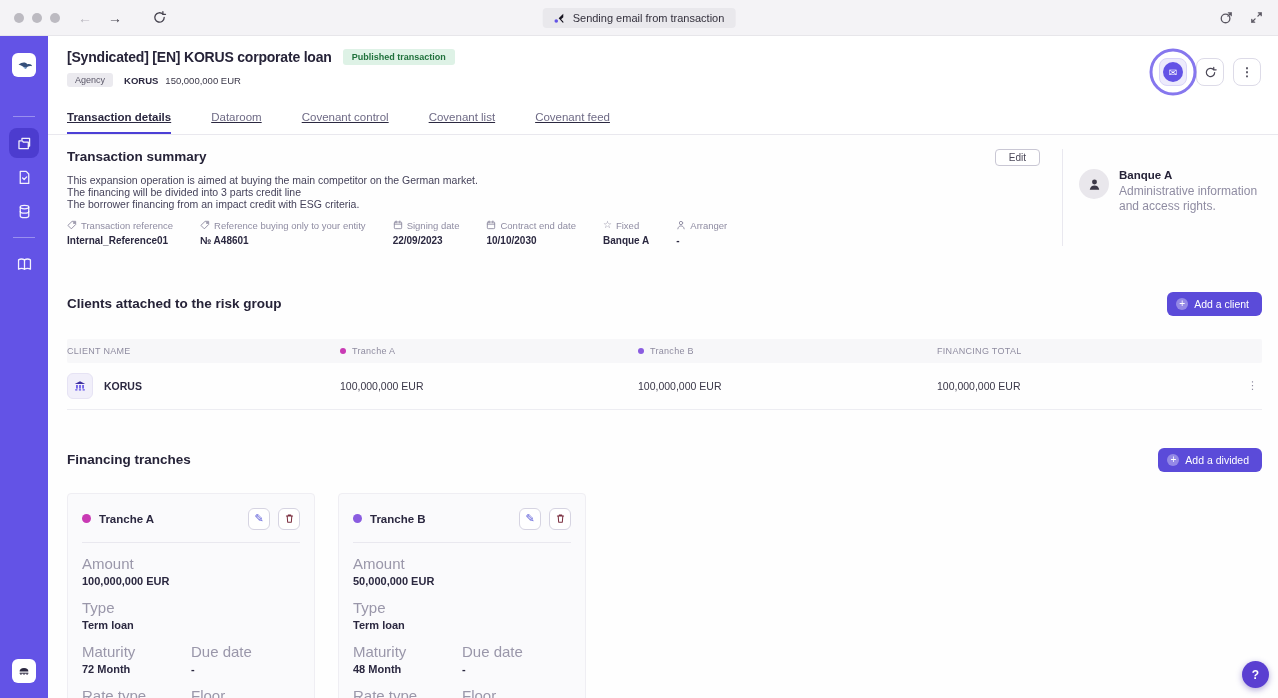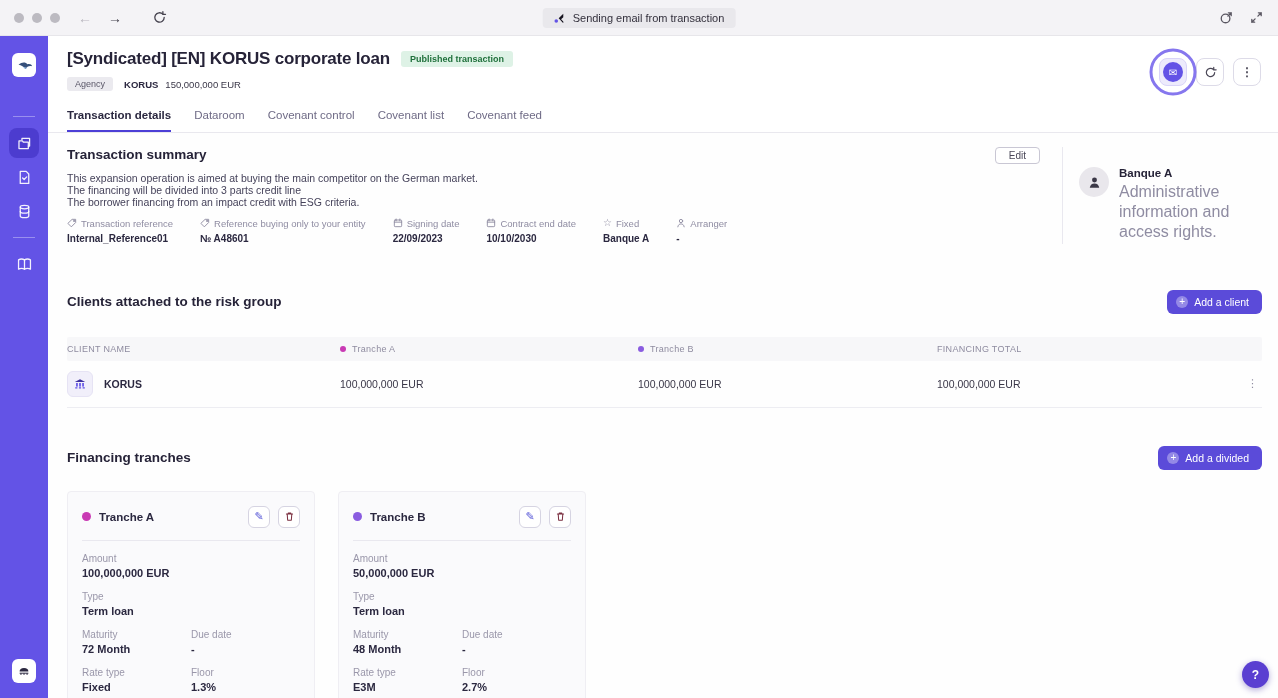--- a/index.html
+++ b/index.html
@@ -32,27 +32,27 @@
   .side-item { width:30px; height:30px; border-radius:8px; display:flex; align-items:center; justify-content:center; margin:2px 0; cursor:pointer; }
   .side-item svg { width:17px; height:17px; stroke:rgba(255,255,255,.92); fill:none; stroke-width:1.5; stroke-linecap:round; stroke-linejoin:round; }
   .side-item.active { background:#4c3ccf; }
   .side-bottom { margin-top:auto; margin-bottom:15px; width:24px; height:24px; background:#fff; border-radius:6px; display:flex; align-items:center; justify-content:center; cursor:pointer; }
 
   
   .main { flex:1; background:#fff; display:flex; flex-direction:column; min-width:0; position:relative; }
   .page-header { padding:13px 0 0 0; border-bottom:1px solid #e9e8ee; background:#fff; flex:0 0 auto; }
   .ph-inner { padding:0 16px 0 19px; }
   .title-row { display:flex; align-items:center; gap:11px; }
-  .page-title { font-size:17px; font-weight:700; color:#262338; letter-spacing:-.2px; }
+  .page-title { font-size:14px; font-weight:700; color:#262338; letter-spacing:-.2px; }
   .badge { background:#def2e6; color:#20713c; font-size:9px; font-weight:700; padding:3px 9px; border-radius:3px; }
   .meta-row { margin-top:8px; display:flex; align-items:center; gap:11px; }
   .agency-pill { background:#ebeaef; color:#5a5768; font-size:9px; padding:2px 8px; border-radius:3px; }
   .meta-client { font-size:9.5px; font-weight:700; color:#2b2840; }
   .meta-amount { font-size:9.5px; color:#3a3748; margin-left:-4px; }
-  .tabs { margin-top:18px; display:flex; gap:23px; }
+  .tabs { margin-top:24px; display:flex; gap:40px;text-decoration:underline; }
   .tab { font-size:11.5px; color:#6f6b86; padding-bottom:9px; border-bottom:2px solid transparent; cursor:pointer; }
   .tab.active { color:#2b2840; font-weight:700; border-bottom-color:#4c3fd6; }
 
   
   .header-actions { position:absolute; top:22px; right:17px; display:flex; gap:9px; align-items:center; z-index:5; }
   .hbtn { width:28px; height:28px; border-radius:8px; border:1px solid #dddbe8; background:#fff; display:flex; align-items:center; justify-content:center; cursor:pointer; }
   .hbtn svg { width:13px; height:13px; stroke:#4a4756; fill:none; stroke-width:1.3; stroke-linecap:round; stroke-linejoin:round; }
   .hbtn.kebab { font-size:12px; color:#4a4756; font-weight:700; }
   .mail-wrap { position:relative; width:28px; height:28px; }
   .hbtn.mail { background:#edebfc; border-color:#d9d4f8; position:relative; z-index:2; }
@@ -72,21 +72,21 @@
   .sum-text p { font-size:10.5px; color:#45425a; line-height:1.14; }
   .fields-row { margin-top:9px; display:flex; gap:27px; }
   .f-label { display:flex; align-items:center; gap:4px; font-size:9.5px; color:#8f8ca2; }
   .f-label svg { width:10px; height:10px; stroke:#8f8ca2; fill:none; stroke-width:1.1; stroke-linecap:round; stroke-linejoin:round; flex:0 0 auto; }
   .f-star { font-size:10px; color:#8f8ca2; line-height:1; }
   .f-value { margin-top:4px; font-size:10px; font-weight:700; color:#2b2840; }
   .agent-card { width:200px; flex:0 0 200px; border-left:1px solid #e9e8ef; padding:20px 0 0 16px; display:flex; gap:10px; align-items:flex-start; }
   .agent-avatar { width:30px; height:30px; border-radius:50%; background:#e9e7ec; display:flex; align-items:center; justify-content:center; flex:0 0 30px; }
   .agent-avatar svg { width:15px; height:15px; fill:#3b3847; }
   .agent-name { font-size:11.5px; font-weight:700; color:#262338; }
-  .agent-desc { margin-top:3px; font-size:16px; color:#8f8ca2; line-height:1.25; }
+  .agent-desc { margin-top:3px; font-size:12px; color:#8f8ca2; line-height:1.25; }
 
   
   .section-head { display:flex; justify-content:space-between; align-items:center; }
   .btn-primary { background:#5b4bd9; border:none; color:#fff; font-size:10.5px; padding:6px 13px 6px 9px; border-radius:6px; display:flex; align-items:center; gap:6px; cursor:pointer; font-family:inherit; }
   .plus-dot { width:12px; height:12px; border-radius:50%; background:rgba(255,255,255,.35); color:#fff; font-size:10px; line-height:1; display:flex; align-items:center; justify-content:center; }
 
   .clients { margin-top:46px; }
   .table { margin-top:23px; }
   .t-head { display:flex; background:#f7f7f9; border-radius:2px; padding:7px 0; font-size:9px; color:#8f8ca0; letter-spacing:.3px; align-items:center; }
   .t-row { display:flex; align-items:center; padding:10px 0; border-bottom:1px solid #ededf2; }
@@ -105,21 +105,21 @@
   .tranches { margin-top:38px; }
   .cards { margin-top:21px; display:flex; gap:23px; }
   .tranche-card { width:248px; background:#fafafc; border:1px solid #efeef3; border-radius:4px; padding:0 14px; height:300px; }
   .tc-head { display:flex; align-items:center; gap:8px; padding:14px 0 12px; border-bottom:1px solid #e9e8ef; }
   .tc-dot { width:9px; height:9px; border-radius:50%; }
   .tc-title { font-size:11.5px; font-weight:700; flex:1; }
   .icon-btn { width:22px; height:22px; border-radius:6px; border:1px solid #d6d4e2; background:#fff; display:flex; align-items:center; justify-content:center; cursor:pointer; }
   .pencil-glyph { font-size:11px; color:#5b5bd8; line-height:1; }
   .icon-btn svg { width:11px; height:11px; stroke:#7a2e3f; fill:none; stroke-width:1.1; stroke-linecap:round; stroke-linejoin:round; }
   .tc-field { margin-top:12px; }
-  .tc-label { font-size:10px; color:#9a97aa; }
+  .tc-label { font-size:15px; color:#9a97aa; }
   .tc-value { margin-top:3px; font-size:11px; font-weight:700; color:#2b2840; }
   .tc-cols { display:flex; }
   .tc-cols .tc-field { width:50%; }
 
   .help-fab { position:absolute; right:9px; bottom:10px; width:27px; height:27px; border-radius:50%; background:#5a3fd1; color:#fff; font-size:12px; font-weight:700; display:flex; align-items:center; justify-content:center; box-shadow:0 2px 6px rgba(60,40,160,.4); cursor:pointer; z-index:9; }
 </style>
 </head>
 <body>
 
 <div class="screen">

